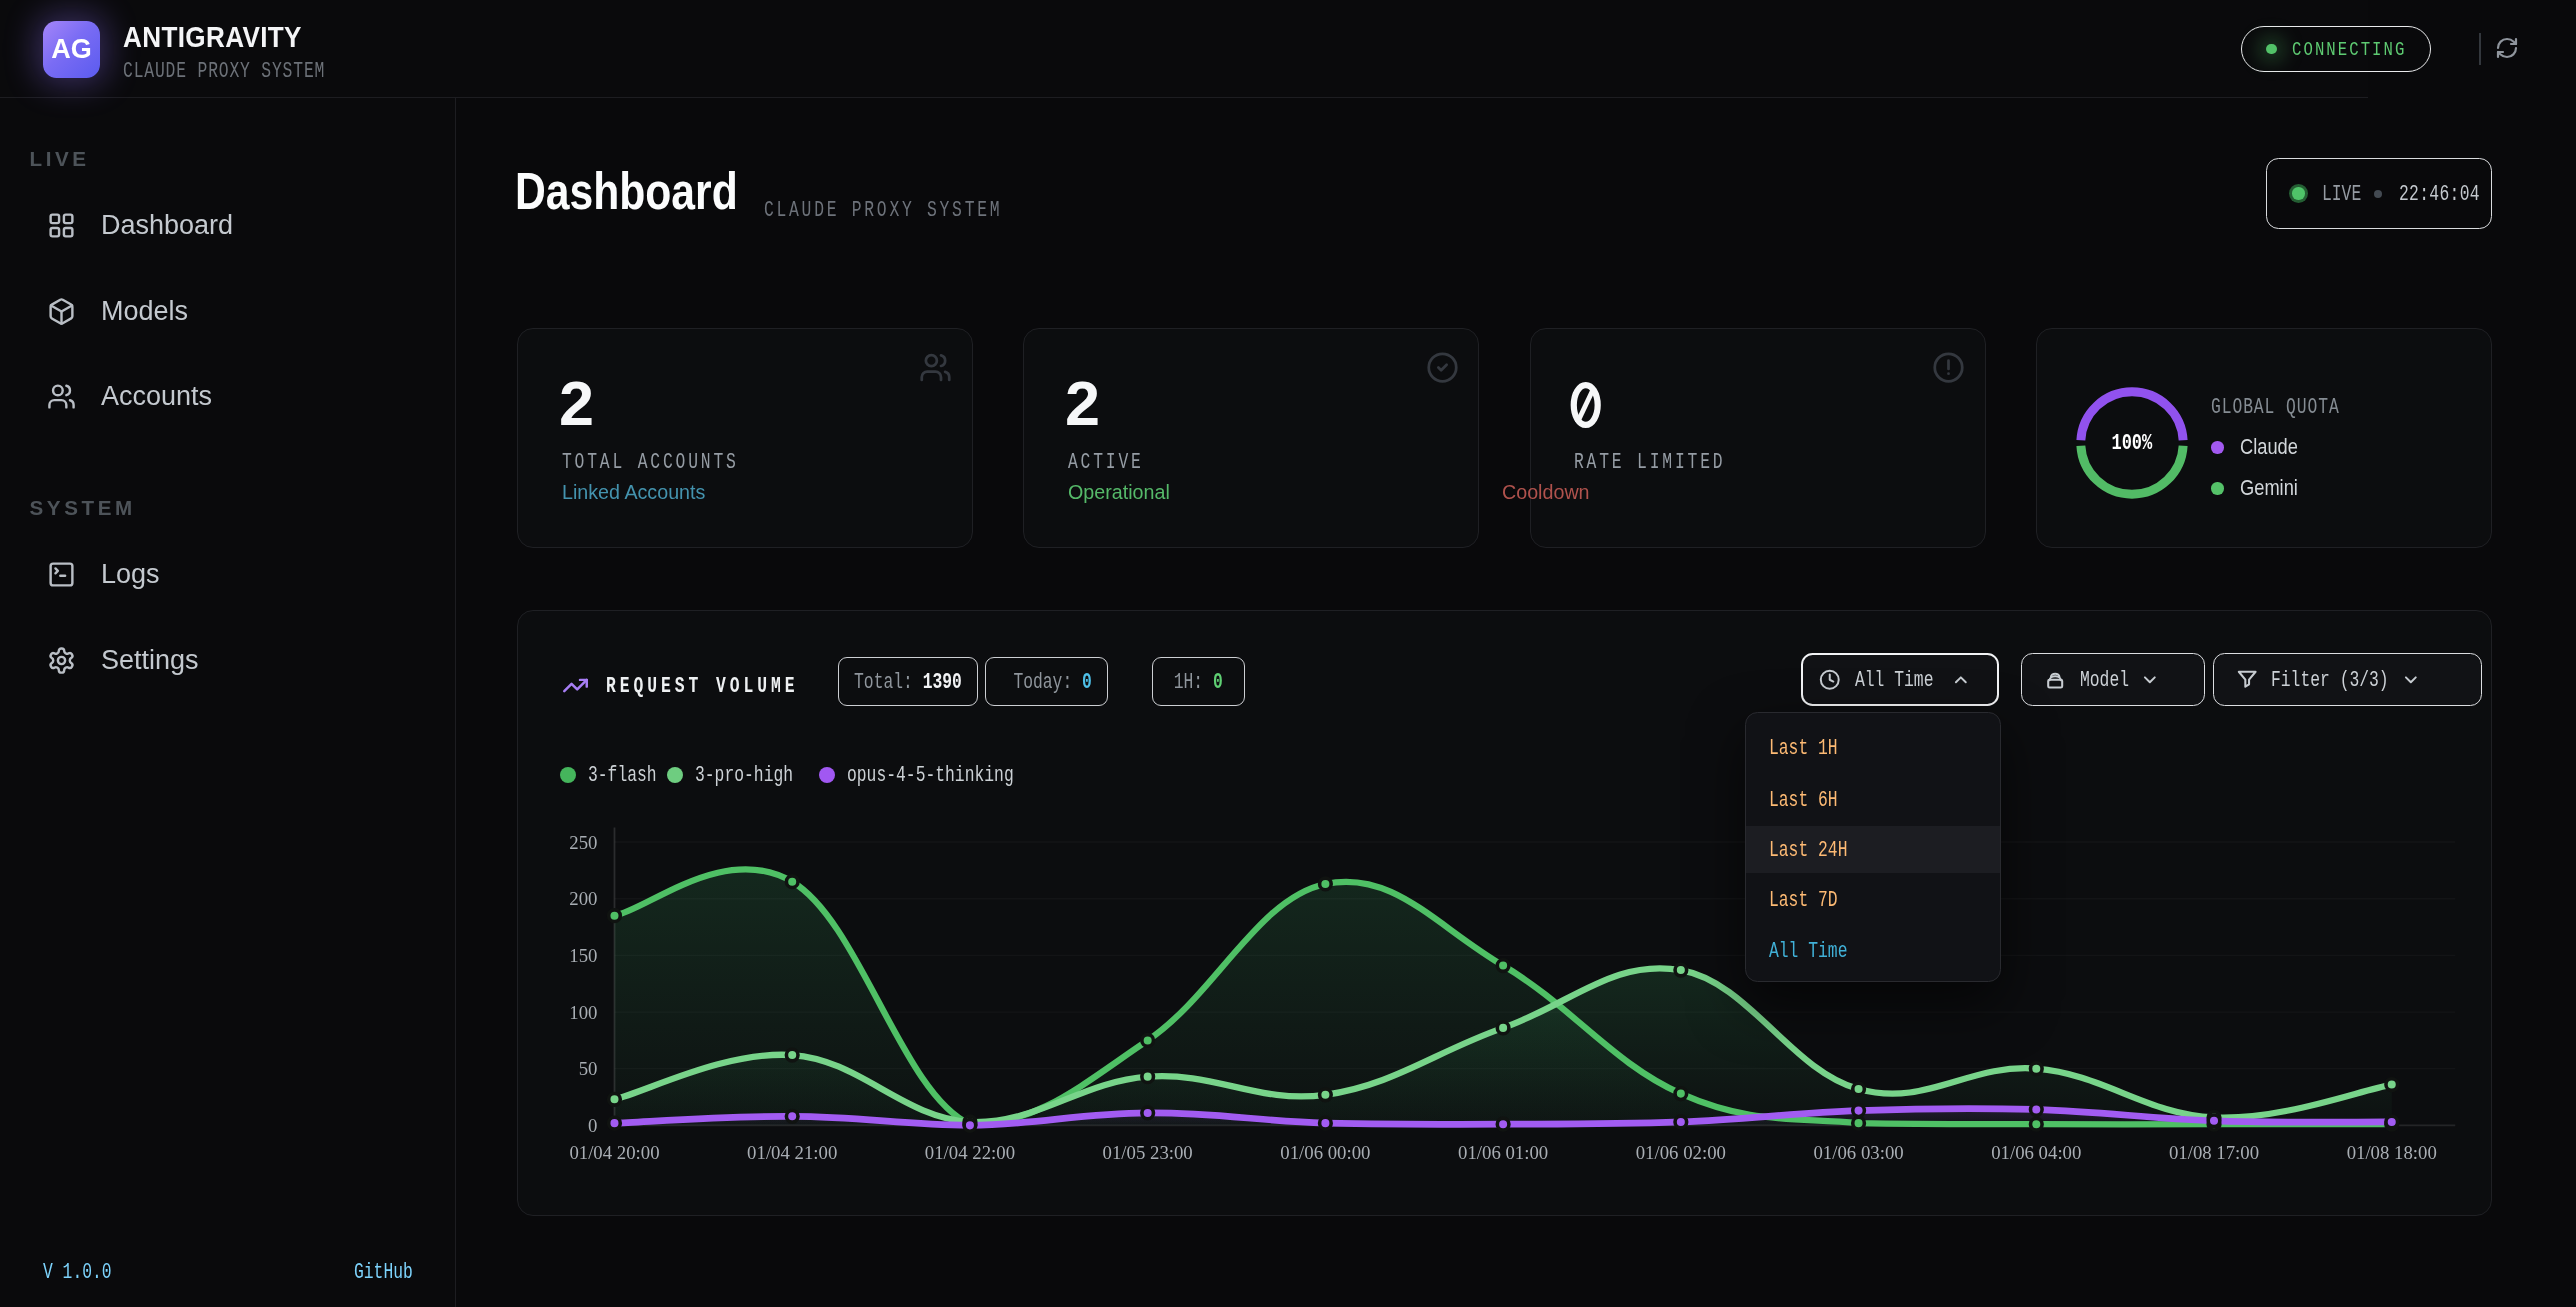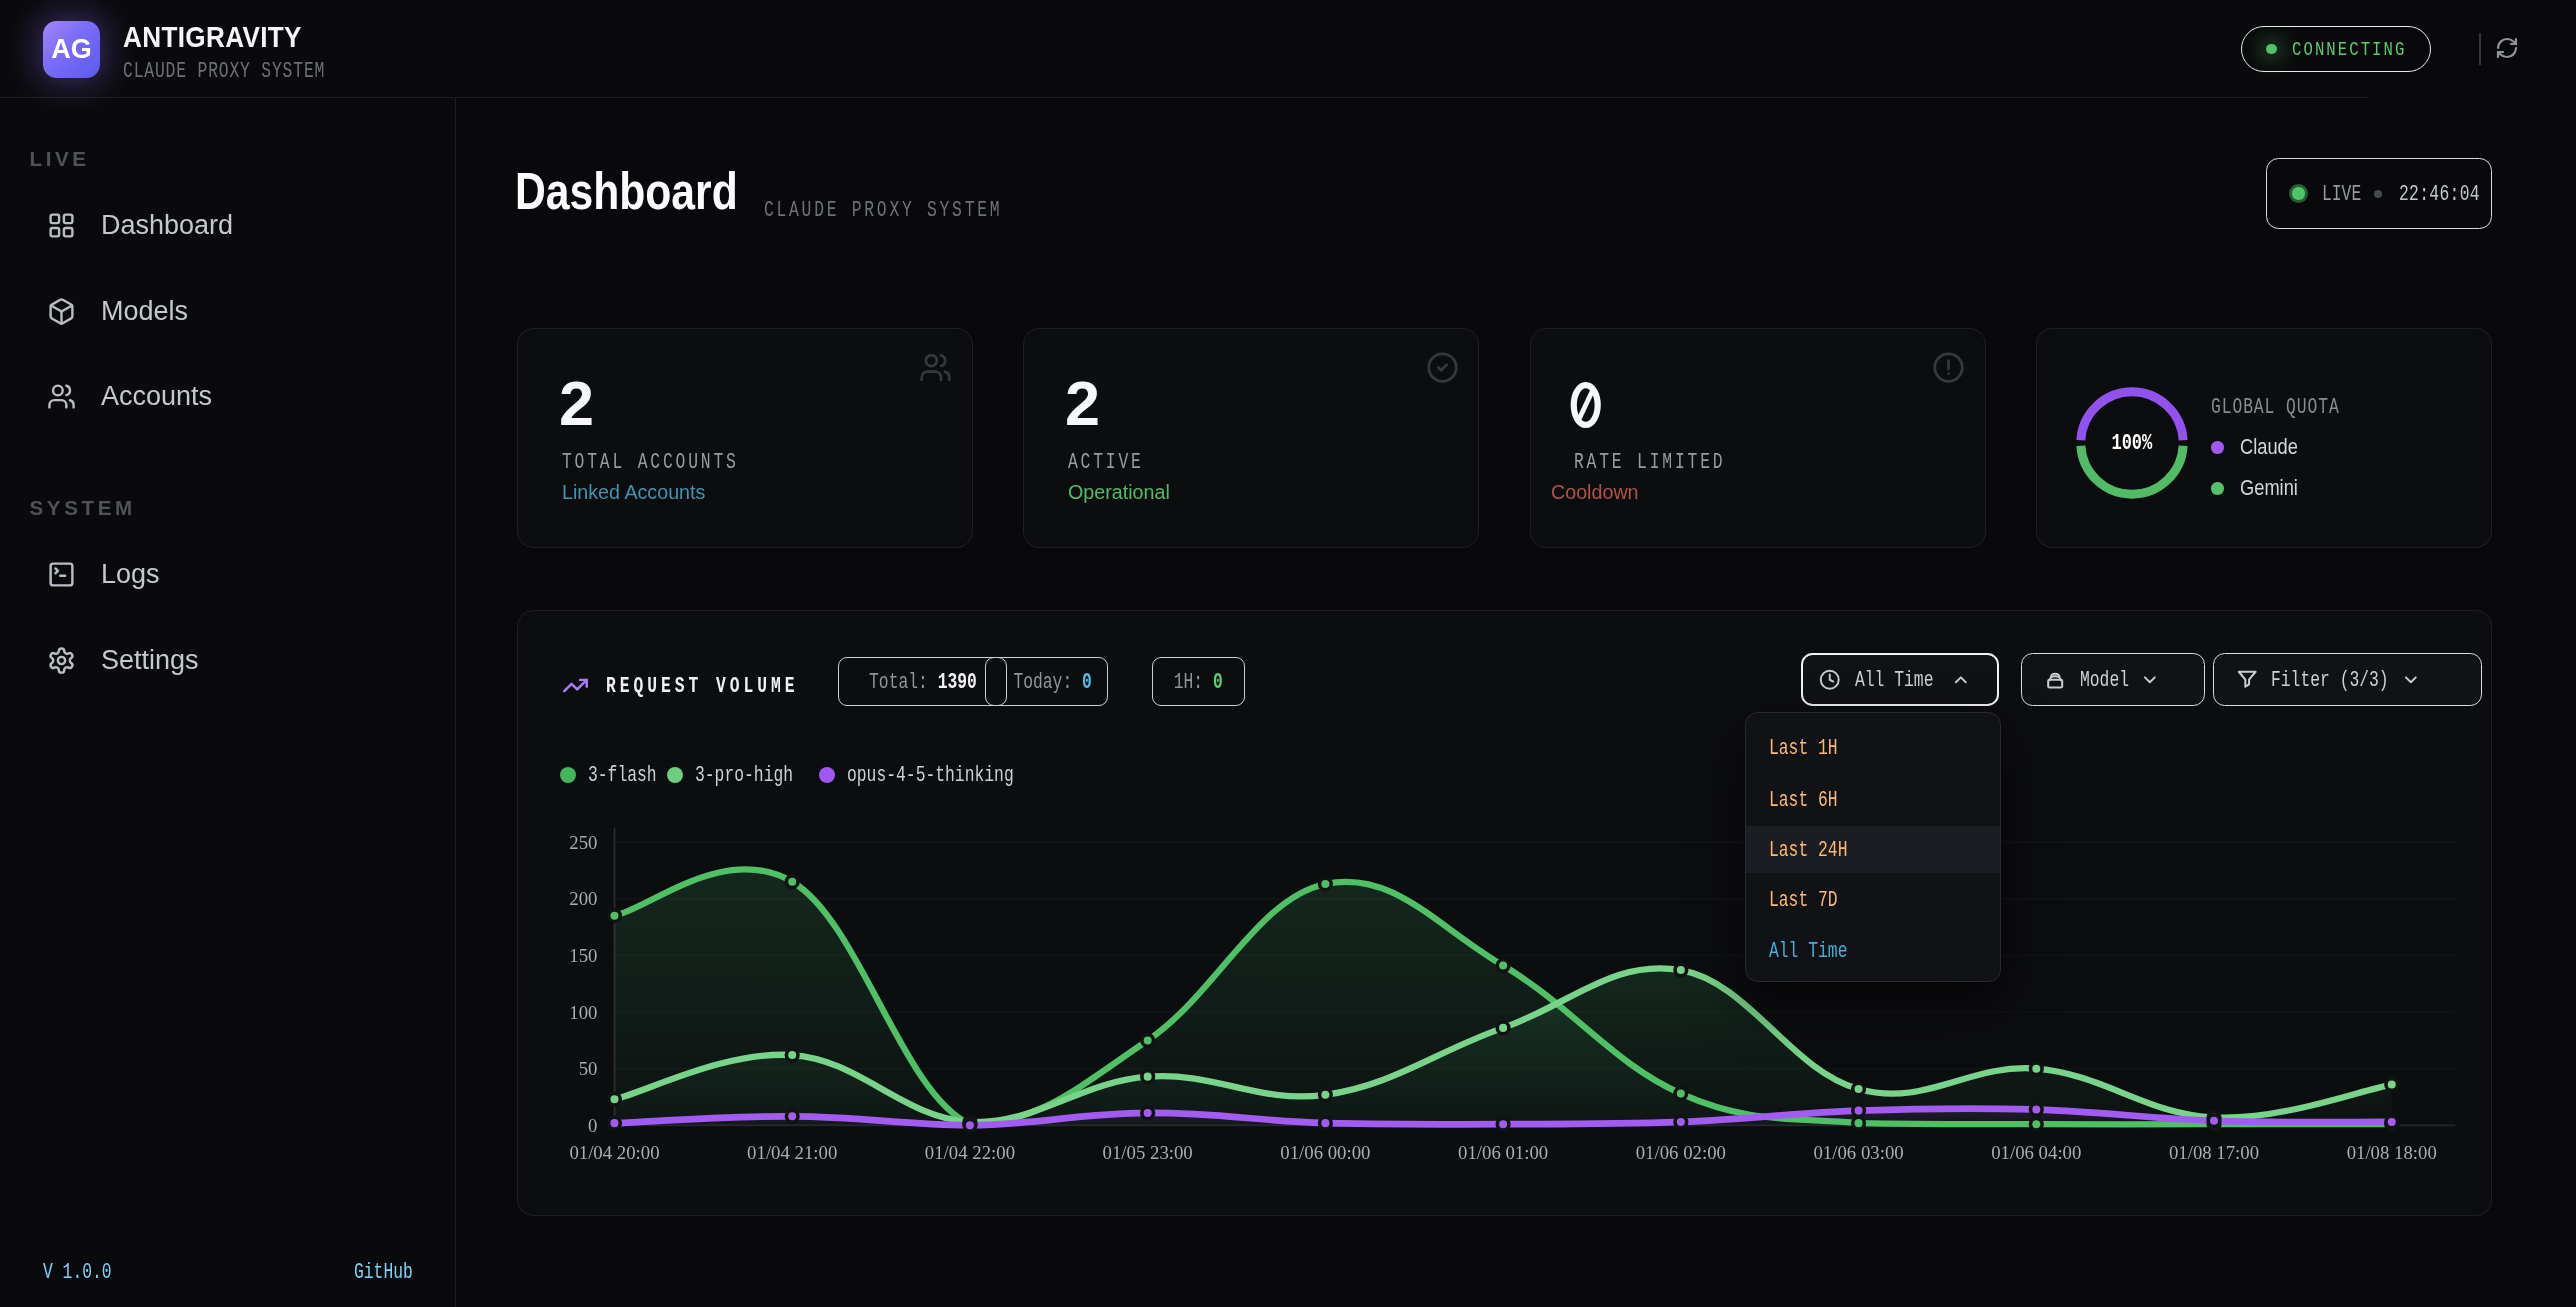--- a/index.html
+++ b/index.html
@@ -161,21 +161,21 @@
     <circle cx="12" cy="12" r="10"></circle>
     <path d="m9 12 2 2 4-4"></path>
   </svg>
 
 <div class="card" style="left:1530px;"></div>
 <svg class="abs" style="left:1568px; top:379px;" width="39" height="52" viewBox="0 0 44 58" fill="none" stroke="#f6f7f8">
 <ellipse cx="20" cy="29" rx="13.5" ry="22.5" stroke-width="7"></ellipse>
 <line x1="29.5" y1="9" x2="10.5" y2="49" stroke-width="5.5"></line>
 </svg>
 <div class="clabel" style="left:1574px;">RATE LIMITED</div>
-<div class="csub" style="left:1551px; color:#b0524d;">Cooldown</div>
+<div class="csub" style="left:1502px; color:#b0524d;">Cooldown</div>
 <svg class="cicon" style="left:1932px; top:351px;" viewBox="0 0 24 24" fill="none" stroke="#34383f" stroke-width="2" stroke-linecap="round" stroke-linejoin="round">
     <circle cx="12" cy="12" r="10"></circle>
     <line x1="12" y1="7" x2="12" y2="13"></line>
     <line x1="12" y1="16.5" x2="12" y2="16.51"></line>
   </svg>
 
 <div class="card" style="left:2036px;"></div>
 <svg class="abs" style="left:2075px; top:386px;" width="114" height="114" viewBox="0 0 128 128" fill="none">
   <path d="M 6.58 61.0 A 57.5 57.5 0 0 1 121.42 61.0" stroke="#9152ee" stroke-width="10"></path>
   <path d="M 121.42 67.0 A 57.5 57.5 0 0 1 6.58 67.0" stroke="#52bb66" stroke-width="10"></path>
@@ -192,21 +192,21 @@
     <div class="ldot" style="background:#55c269; width:12.5px; height:12.5px; margin-right:16px;"></div>
     <span style="font-size:21.5px; color:#d3d7db; transform:scaleX(0.85); transform-origin:0 50%;">Gemini</span>
   </div>
 
 <div id="panel"></div>
 <svg class="abs" style="left:562px; top:672px;" width="27" height="27" viewBox="0 0 24 24" fill="none" stroke="#a77ef5" stroke-width="2.2" stroke-linecap="round" stroke-linejoin="round">
   <polyline points="22 7 13.5 15.5 8.5 10.5 2 17"></polyline>
     <polyline points="16 7 22 7 22 13"></polyline>
 </svg>
 <div id="ptitle">REQUEST VOLUME</div>
-<div class="hpill" style="left:838px; width:169px;align-items:center;">
+<div class="hpill" style="left:838px; width:140px;align-items:center;">
     <span class="inner">Total:&nbsp;<span style="color:#f2f3f5; font-weight:bold;">1390</span></span>
   </div>
 <div class="hpill" style="left:985px; width:123px;padding-left:12px;">
     <span class="inner">Today:&nbsp;<span style="color:#4fc0e8; font-weight:bold;">0</span></span>
   </div>
 <div class="hpill" style="left:1152px; width:93px;">
     <span class="inner">1H:&nbsp;<span style="color:#5fcf73; font-weight:bold;">0</span></span>
   </div>
 
 <div class="hbtn" style="left:1801px; width:198px; border:2.7px solid #f2f3f5;">

